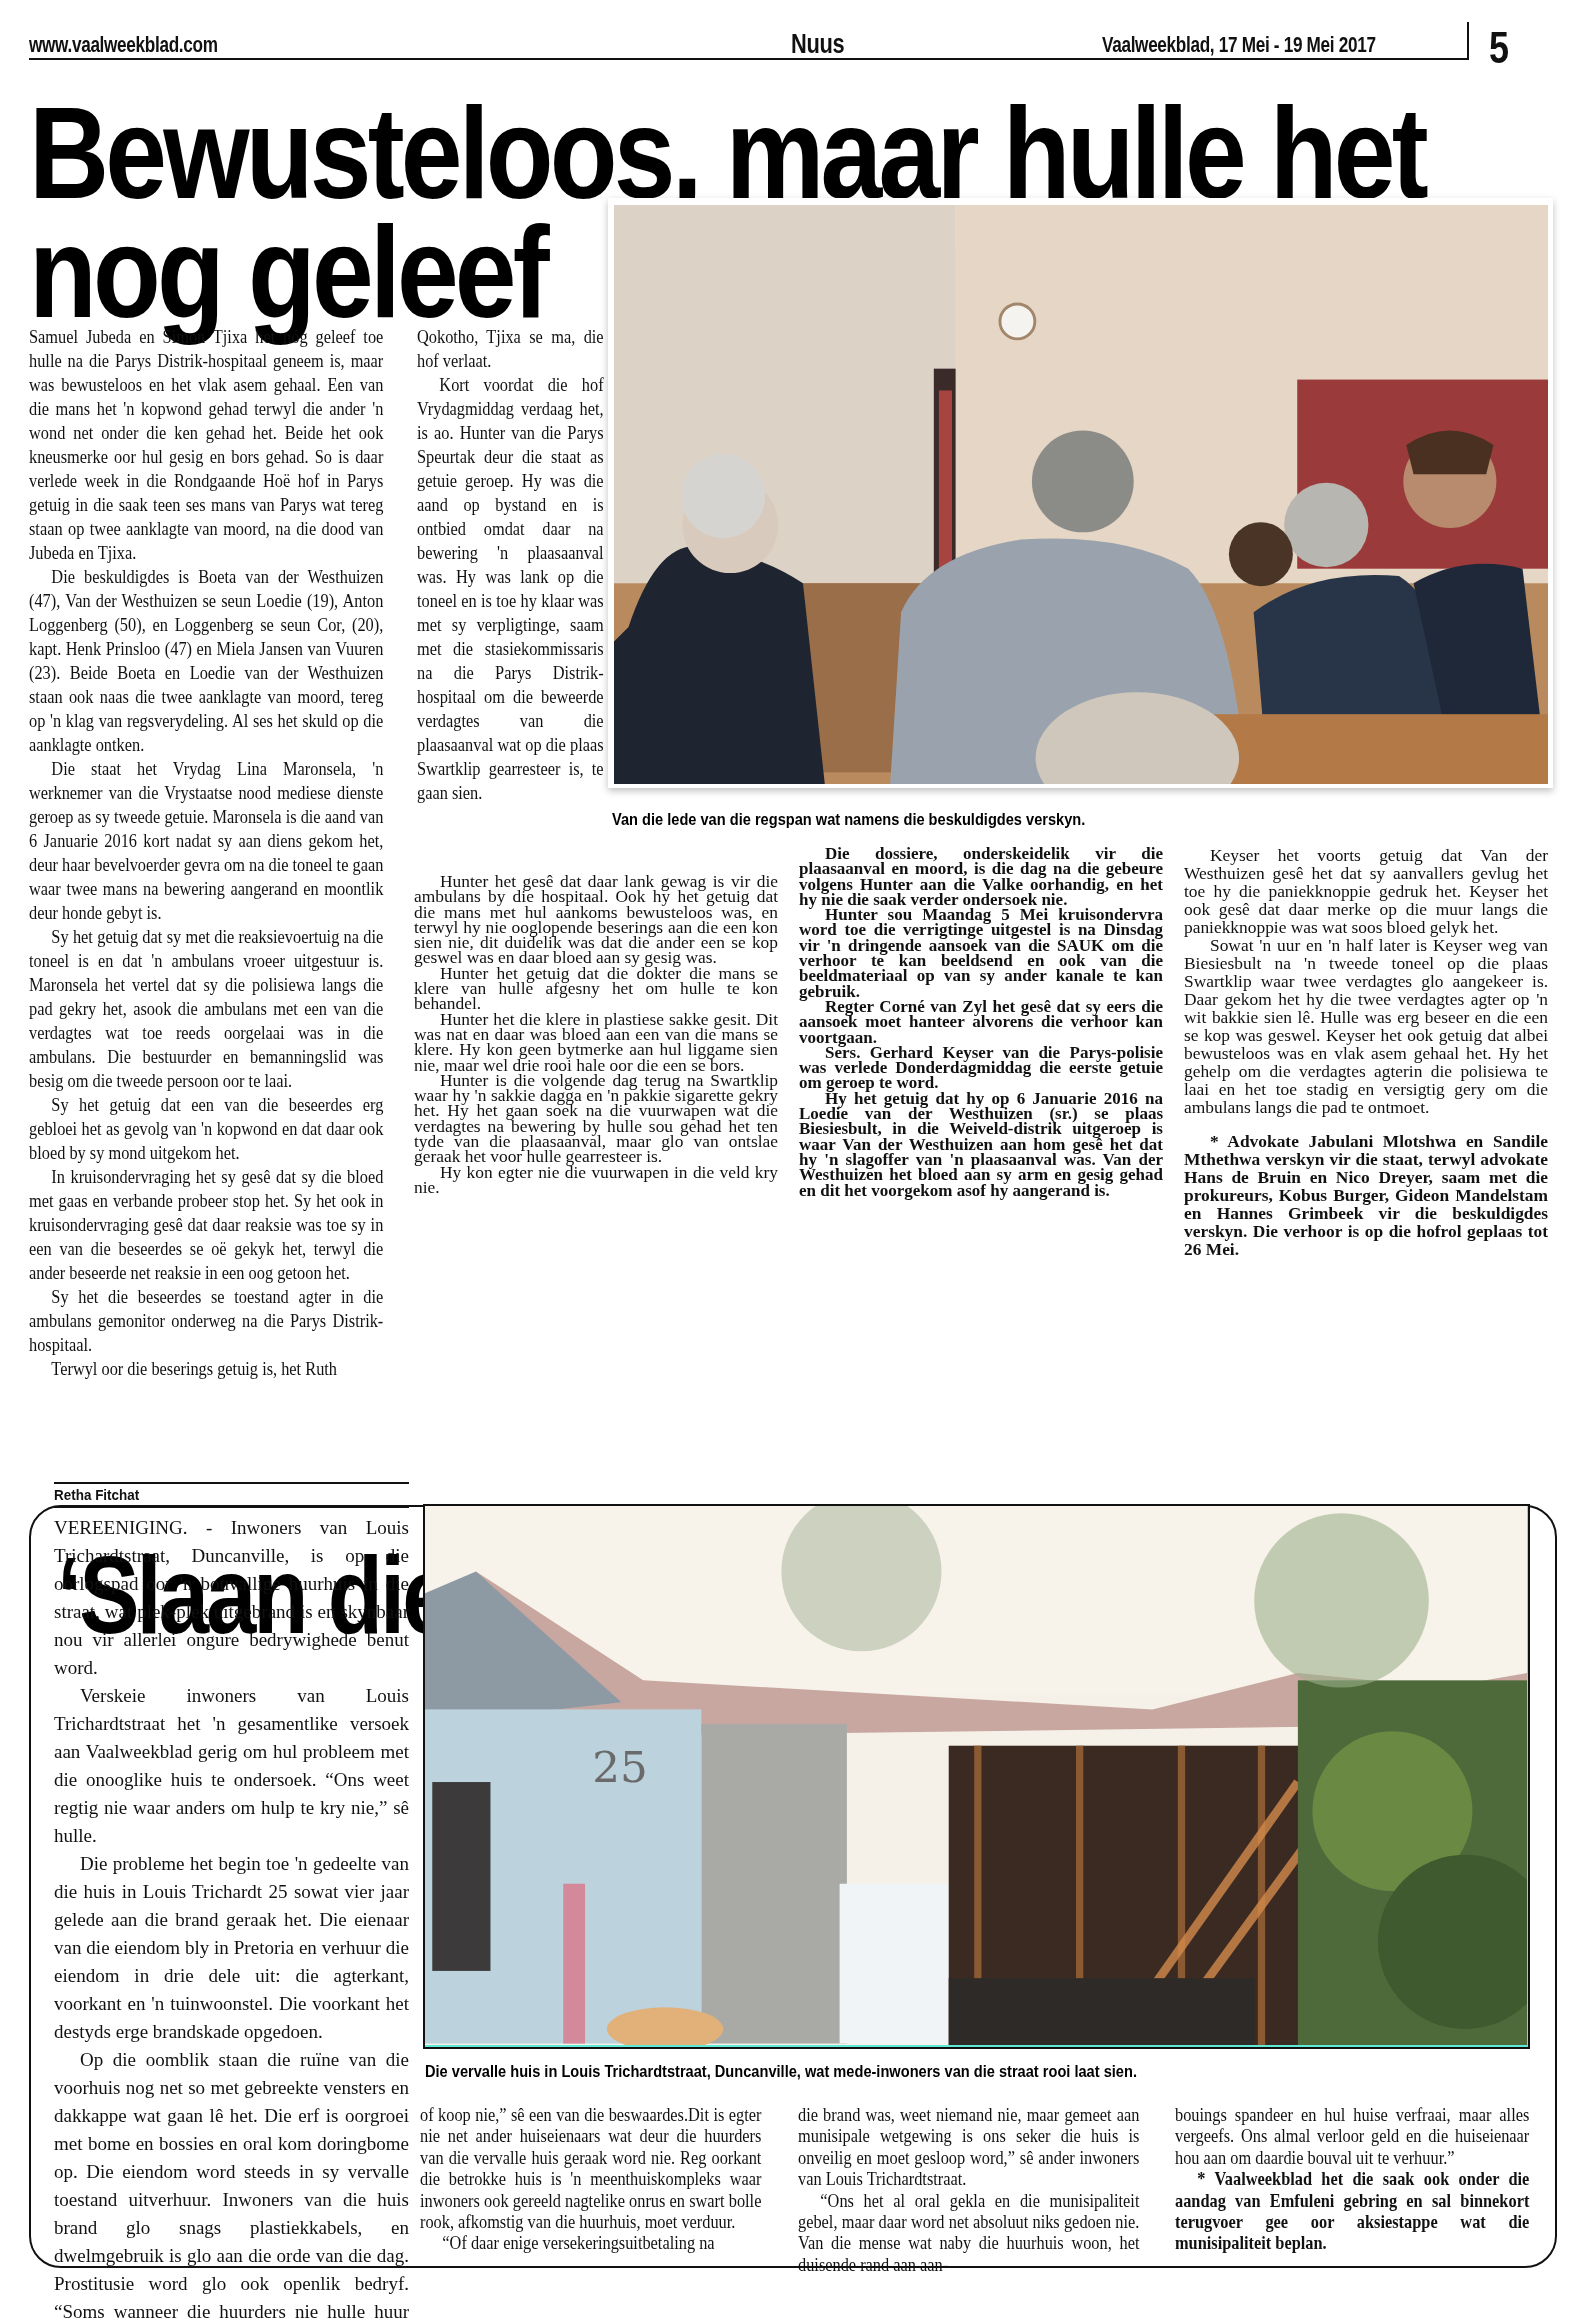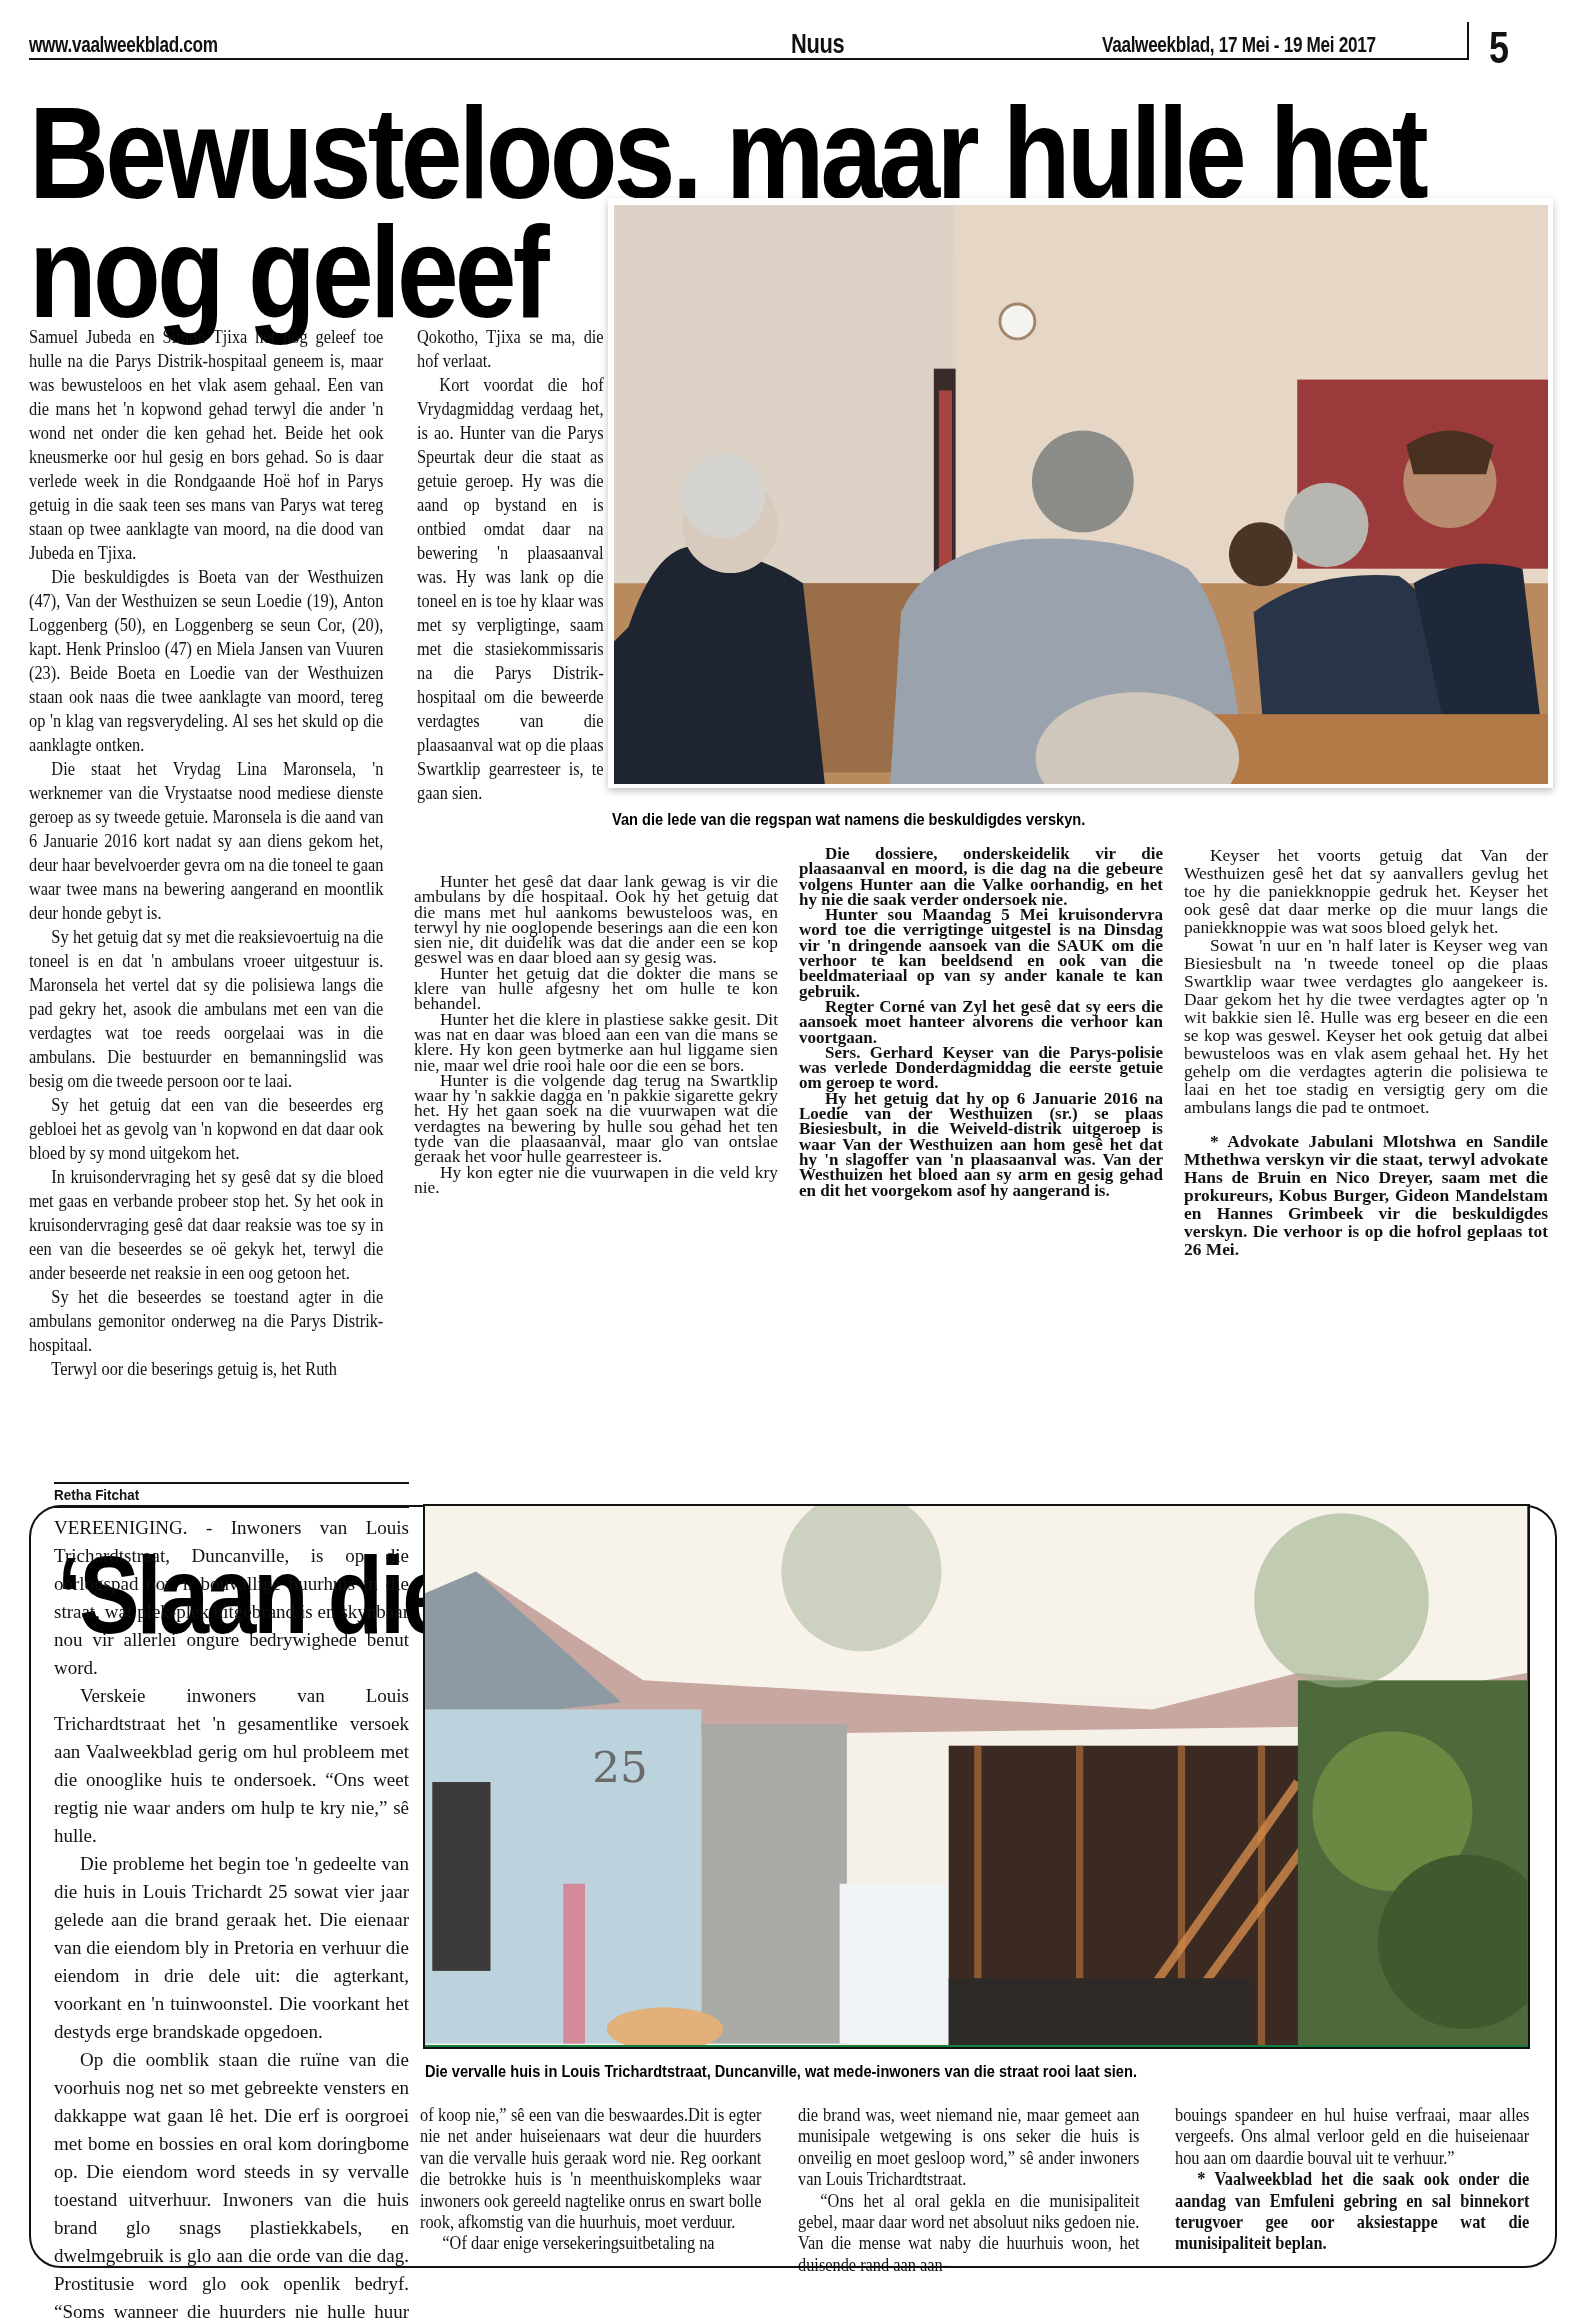--- a/index.html
+++ b/index.html
@@ -37,21 +37,21 @@
     text-align: justify; hyphens: manual; color: #111;
   }
   .col p { text-indent: 26px; }
   .col p.noindent { text-indent: 0; }
   .cond { transform: scaleX(0.86); transform-origin: left top; }
 
   
   .photo1-frame { left: 608px; top: 198px; width: 945px; height: 590px; background: #fff;
                   box-shadow: 0 2.9px 7.3px rgba(0,0,0,0.25); }
   .photo1 { left: 614px; top: 205px; width: 934px; height: 579px; overflow: hidden; background: #e6dacb; }
-  .photo2 { left: 423px; top: 1504px; width: 1107px; height: 545px; overflow: hidden; background: #15803d;
+  .photo2 { left: 423px; top: 1504px; width: 1107px; height: 545px; overflow: hidden; background: #5eead4;
             border: 2.9px solid #111; }
 
   .caption {
     font-family: "Liberation Sans", sans-serif; font-weight: bold; font-size: 17.4px; color: #000;
     white-space: nowrap; transform: scaleX(0.84); transform-origin: left top;
   }
   .cap1 { left: 612px; top: 809px; }
   .cap2 { left: 425px; top: 2061px; }
 
   

